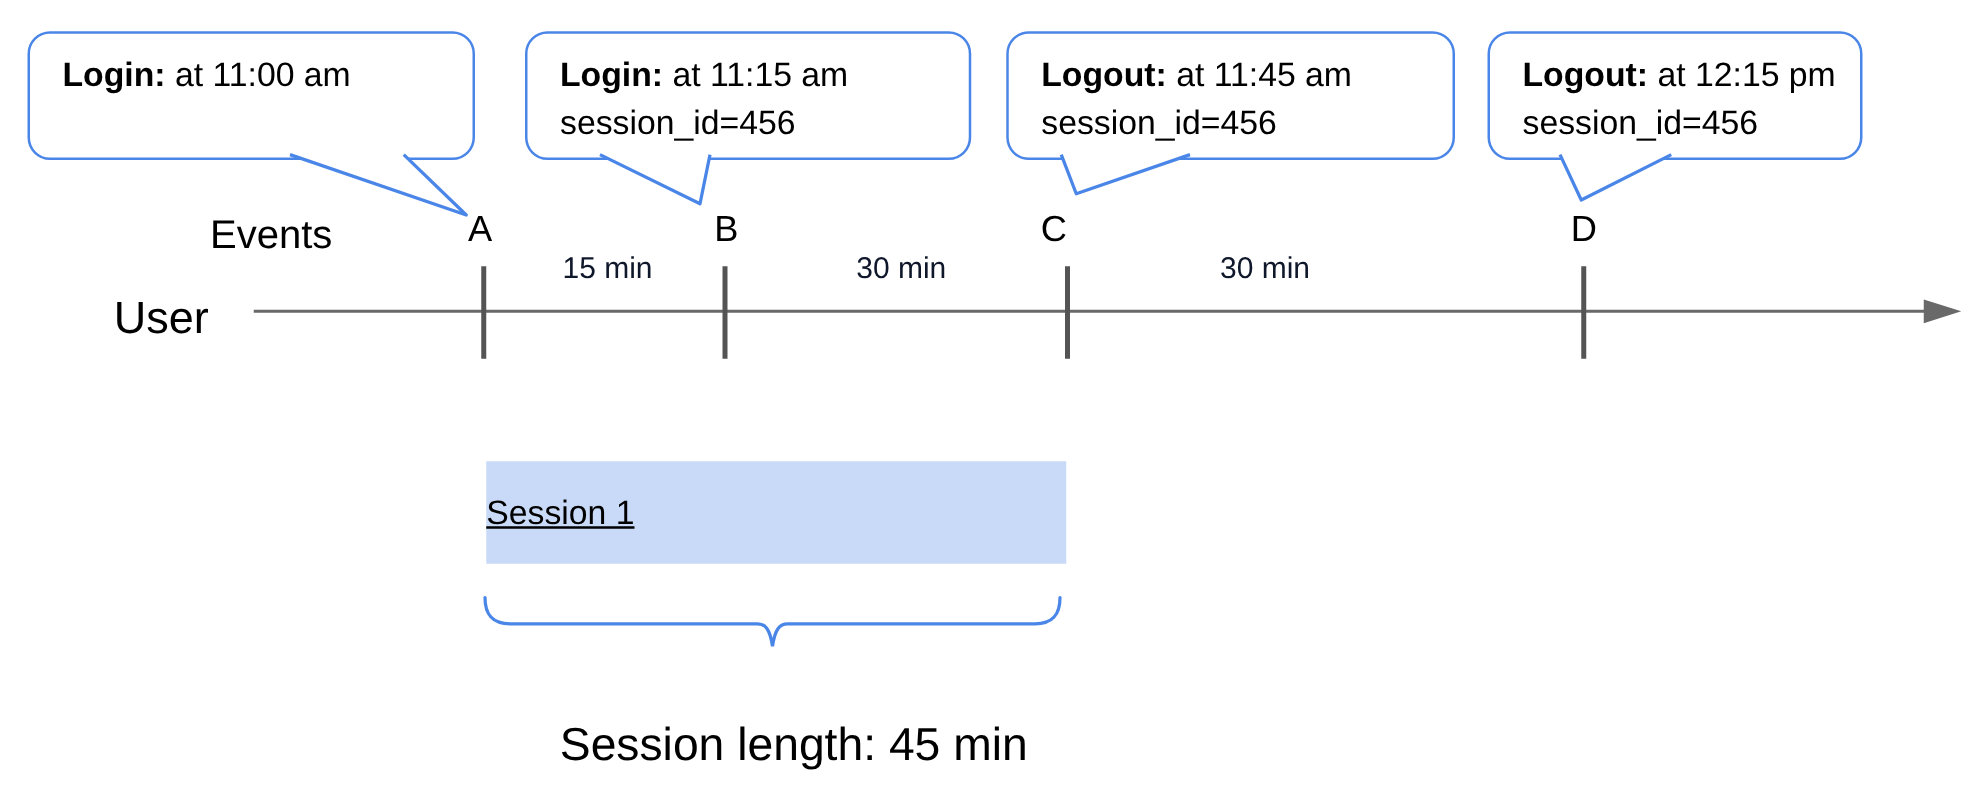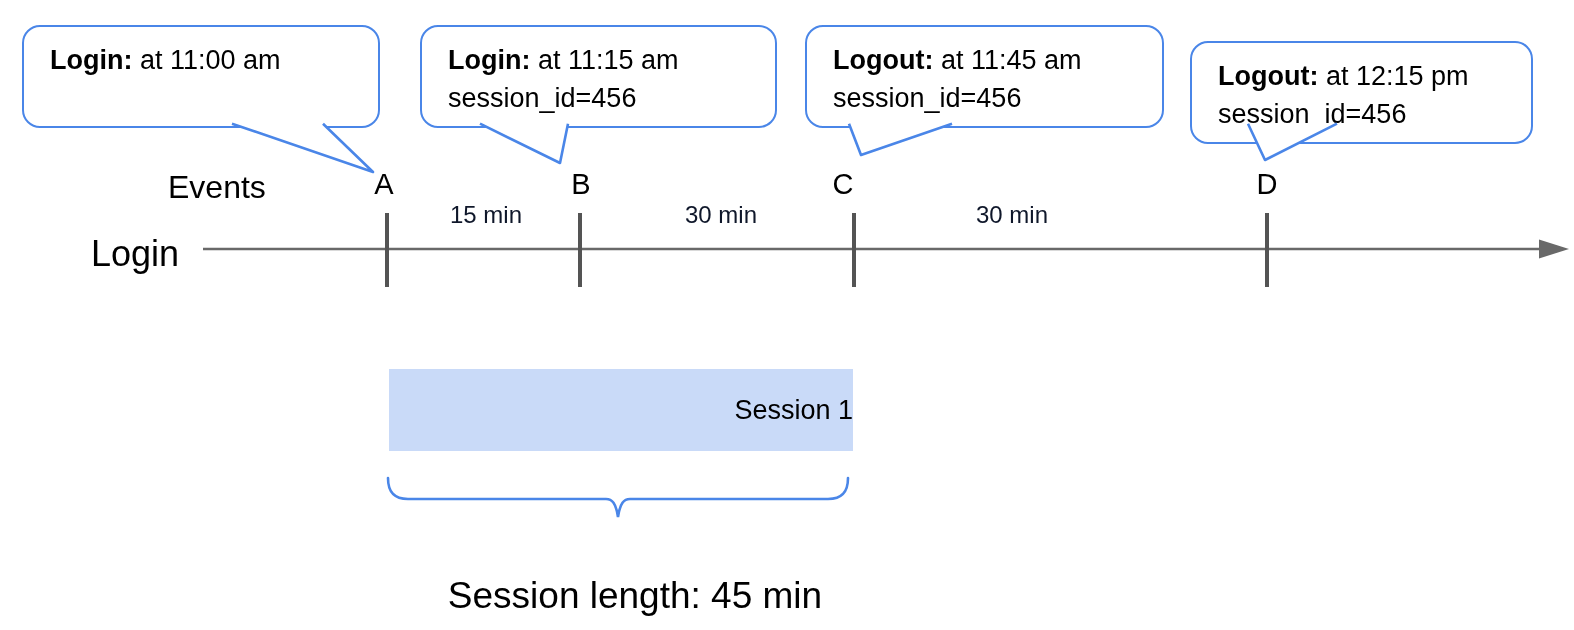--- a/index.html
+++ b/index.html
@@ -43,23 +43,24 @@
   .interval { font-size: 24px; top: 201px; color: #0f172a; }
 
   #events-label { left: 168px; top: 169px; font-size: 32px; }
   #user-label   { left: 91px;  top: 233px; font-size: 36px; }
 
   #session-box {
     position: absolute;
     left: 389px; top: 369px;
     width: 464px; height: 82px;
     background: #c9daf8;
-    display: flex; align-items: center; justify-content: flex-end;
+    display: flex; align-items: center; justify-content: flex-start;
     font-size: 27px;
     z-index: 1;
+    text-decoration: underline;
   }
   #session-length-label { left: 635px; top: 575px; font-size: 37px; }
 </style>
 </head>
 <body>
 
 <div id="canvas">
 
   <div class="bubble" style="left:22px; top:25px; width:358px; height:103px;">
     <div><span class="b">Login:</span><span> at 11:00 am</span></div>
@@ -68,21 +69,21 @@
   <div class="bubble" style="left:420px; top:25px; width:357px; height:103px;">
     <div><span class="b">Login:</span><span> at 11:15 am</span></div>
     <div>session_id=456</div>
   </div>
 
   <div class="bubble" style="left:805px; top:25px; width:359px; height:103px;">
     <div><span class="b">Logout:</span><span> at 11:45 am</span></div>
     <div>session_id=456</div>
   </div>
 
-  <div class="bubble" style="left:1190px; top:41px; width:343px; height:103px;">
+  <div class="bubble" style="left:1190px; top:25px; width:300px; height:103px;">
     <div><span class="b">Logout:</span><span> at 12:15 pm</span></div>
     <div>session_id=456</div>
   </div>
 
   <div id="session-box">
     <span>Session 1</span>
   </div>
 
   <svg id="overlay" viewBox="0 0 1574 630" xmlns="http://www.w3.org/2000/svg">
 
@@ -96,21 +97,21 @@
 
     <line x1="387" y1="213" x2="387" y2="287" stroke="#545454" stroke-width="4"></line>
     <line x1="580" y1="213" x2="580" y2="287" stroke="#545454" stroke-width="4"></line>
     <line x1="854" y1="213" x2="854" y2="287" stroke="#545454" stroke-width="4"></line>
     <line x1="1267" y1="213" x2="1267" y2="287" stroke="#545454" stroke-width="4"></line>
 
     <path d="M388,478 C388,492 394,499 408,499 L606,499 C612,499 616,503 618,517 C620,503 624,499 630,499 L828,499 C842,499 848,492 848,478" fill="none" stroke="#4a86e8" stroke-width="2.6" stroke-linecap="round"></path>
   </svg>
 
   <div class="label" id="events-label">Events</div>
-  <div class="label" id="user-label">Login</div>
+  <div class="label" id="user-label">User</div>
 
   <div class="label marker centered" style="left:384px;">A</div>
   <div class="label marker centered" style="left:581px;">B</div>
   <div class="label marker centered" style="left:843px;">C</div>
   <div class="label marker centered" style="left:1267px;">D</div>
 
   <div class="label interval centered" style="left:486px;">15 min</div>
   <div class="label interval centered" style="left:721px;">30 min</div>
   <div class="label interval centered" style="left:1012px;">30 min</div>
 

